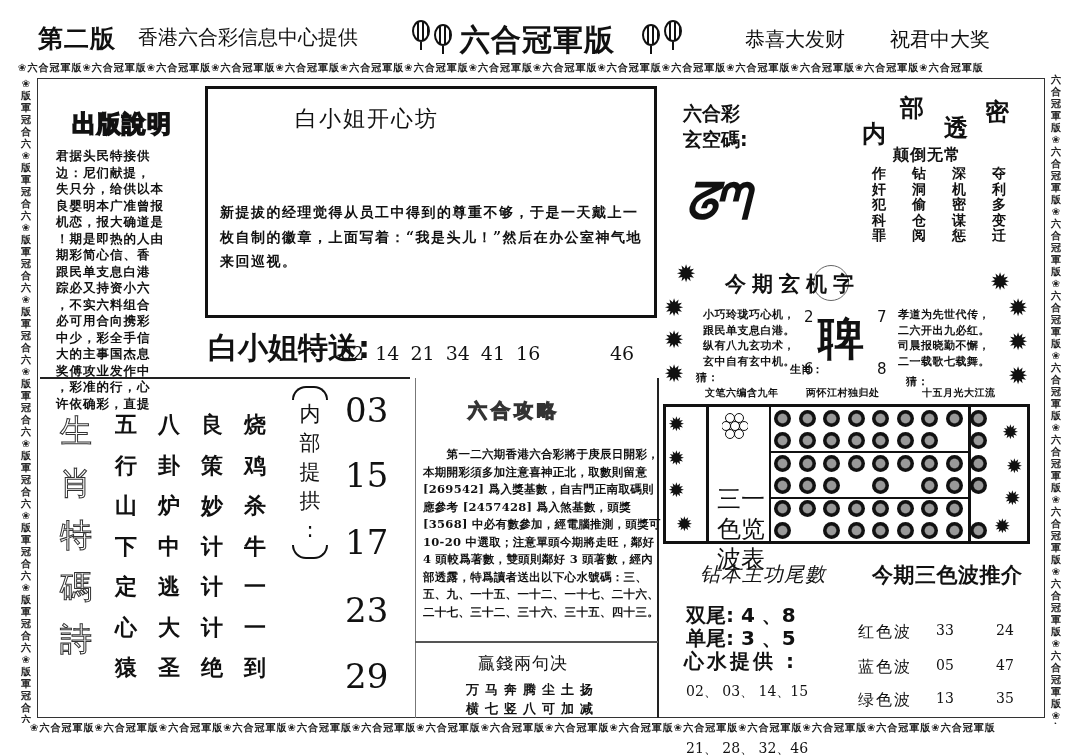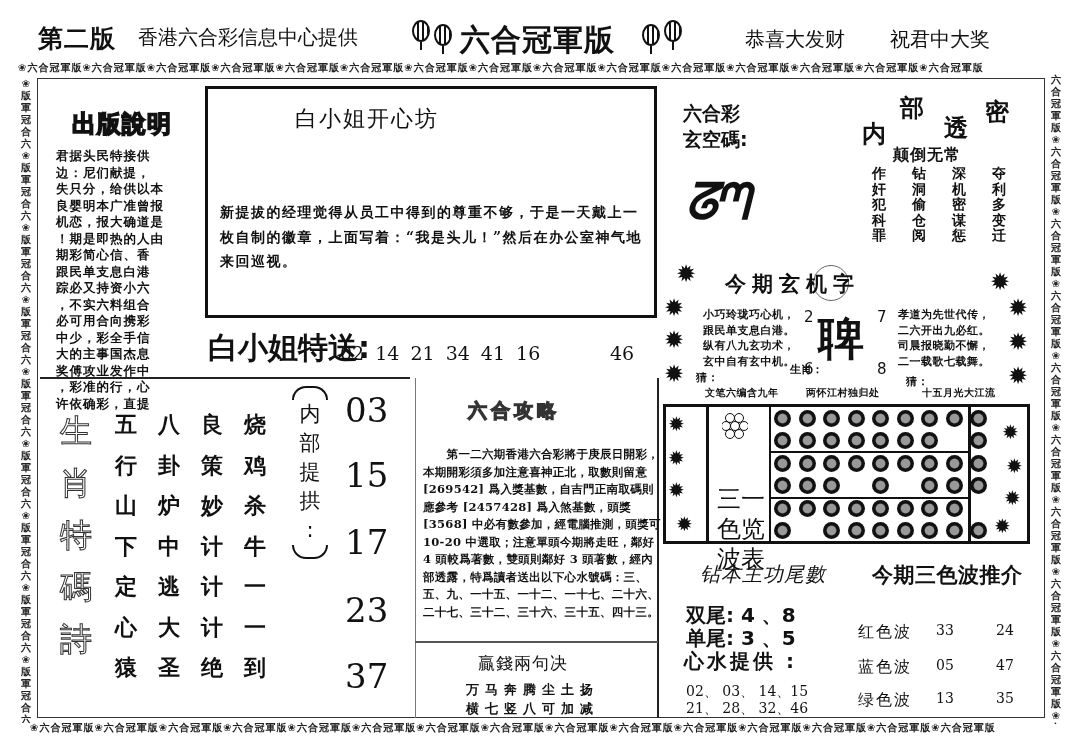--- a/index.html
+++ b/index.html
@@ -243,21 +243,21 @@
   <div>部</div>
   <div>提</div>
   <div>拱</div>
   <div>:</div>
   <div class="paren" style="border-top:none;border-radius:0 0 18px 18px;margin:0 auto"></div>
 </div>
 <div class="abs draw-nums" style="top:390px">03</div>
 <div class="abs draw-nums" style="top:455px">15</div>
 <div class="abs draw-nums" style="top:522px">17</div>
 <div class="abs draw-nums" style="top:590px">23</div>
-<div class="abs draw-nums" style="top:656px">37</div>
+<div class="abs draw-nums" style="top:656px">29</div>
 
 <div class="abs strat-title">六合攻略</div>
 <div class="abs strat-body">　　第一二六期香港六合彩將于庚辰日開彩，本期開彩須多加注意喜神正北，取數則留意 [269542] 爲入獎基數，自吉門正南取碼則應參考 [2457428] 爲入煞基數，頭獎 [3568] 中必有數參加，經電腦推測，頭獎可 10-20 中選取；注意單頭今期將走旺，鄰好 4 頭較爲著數，雙頭則鄰好 3 頭著數，經內部透露，特爲讀者送出以下心水號碼：三、五、九、一十五、一十二、一十七、二十六、二十七、三十二、三十六、三十五、四十三。</div>
 <div class="abs" style="left:415px;top:641px;width:243px;height:2px;background:#555"></div>
 <div class="abs win-title">贏錢兩句决</div>
 <div class="abs win-line" style="left:466px;top:681px">万马奔腾尘土扬</div>
 <div class="abs win-line" style="left:466px;top:700px">横七竖八可加减</div>
 
 <div class="abs box wave-box"></div>
 <div class="abs" style="left:706px;top:404px;width:3px;height:140px;background:#111"></div>
@@ -358,21 +358,21 @@
       <div class="ball"></div>
       <div class="ball"></div>
     </div>
   </div>
 
 <div class="abs tail-title">钻本主功尾數</div>
 <div class="abs tail-line" style="left:686px;top:604px">双尾: 4 、8</div>
 <div class="abs tail-line" style="left:686px;top:627px">单尾: 3 、5</div>
 <div class="abs tail-line" style="left:684px;top:650px;letter-spacing:3px">心水提供 :</div>
 <div class="abs tail-nums" style="left:686px;top:683px">02、 03、 14、15</div>
-<div class="abs tail-nums" style="left:686px;top:700px">21、 28、 32、46</div>
+<div class="abs tail-nums" style="left:686px;top:740px">21、 28、 32、46</div>
 
 <div class="abs rec-title">今期三色波推介</div>
 <div class="abs rec-row" style="left:858px;top:622px">
   <span style="width:78px;letter-spacing:2px">红色波</span>
   <span class="n" style="width:60px">33</span>
   <span class="n">24</span>
 </div>
 <div class="abs rec-row" style="left:858px;top:657px">
   <span style="width:78px;letter-spacing:2px">蓝色波</span>
   <span class="n" style="width:60px">05</span>

